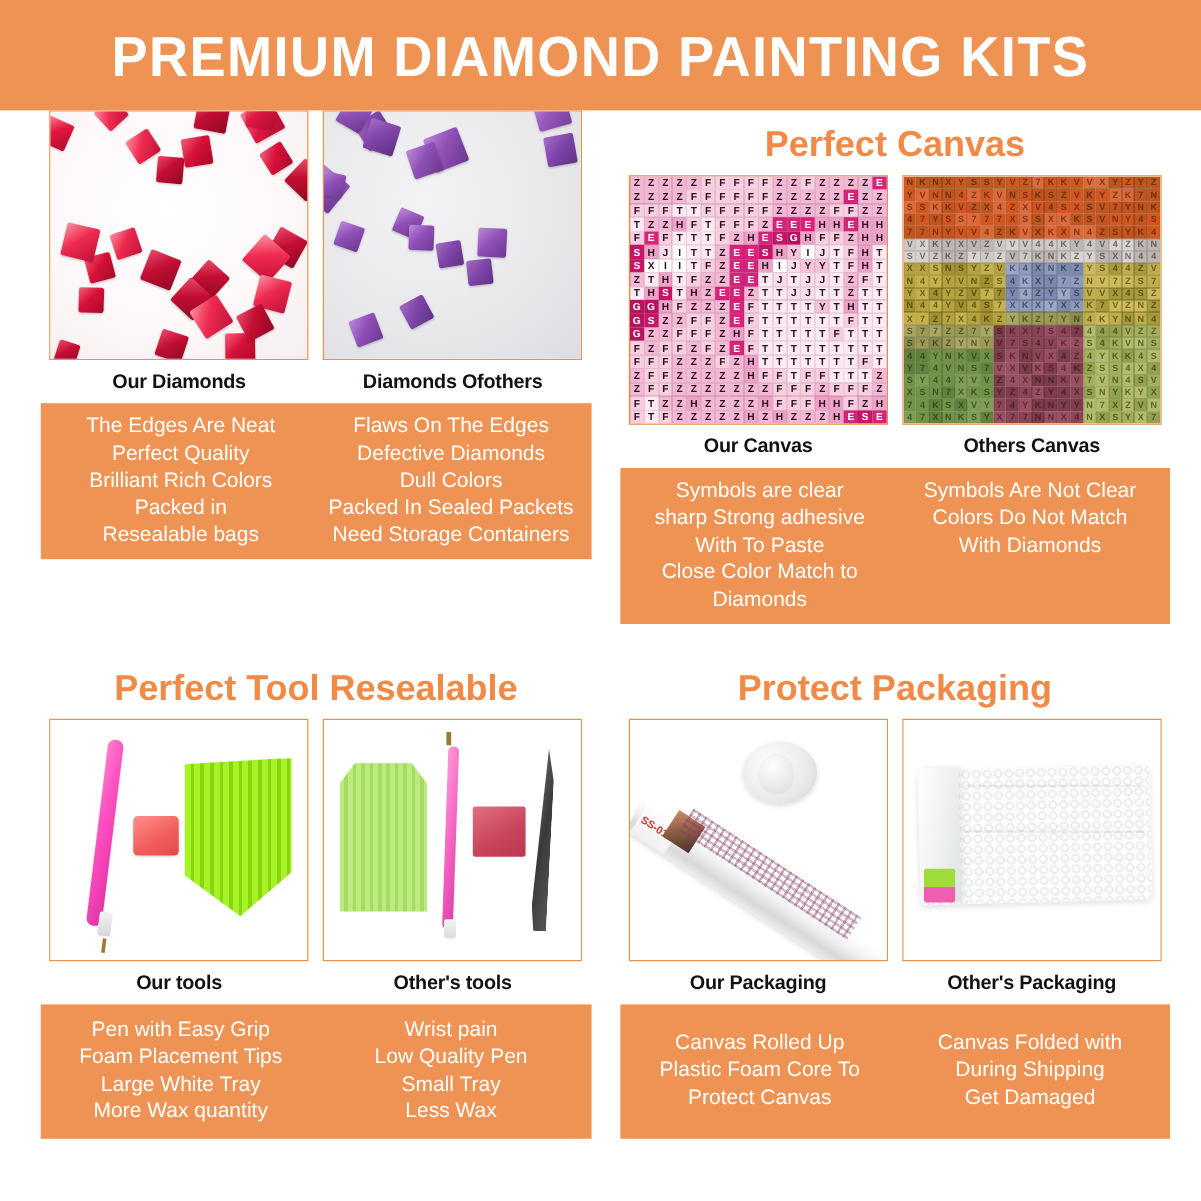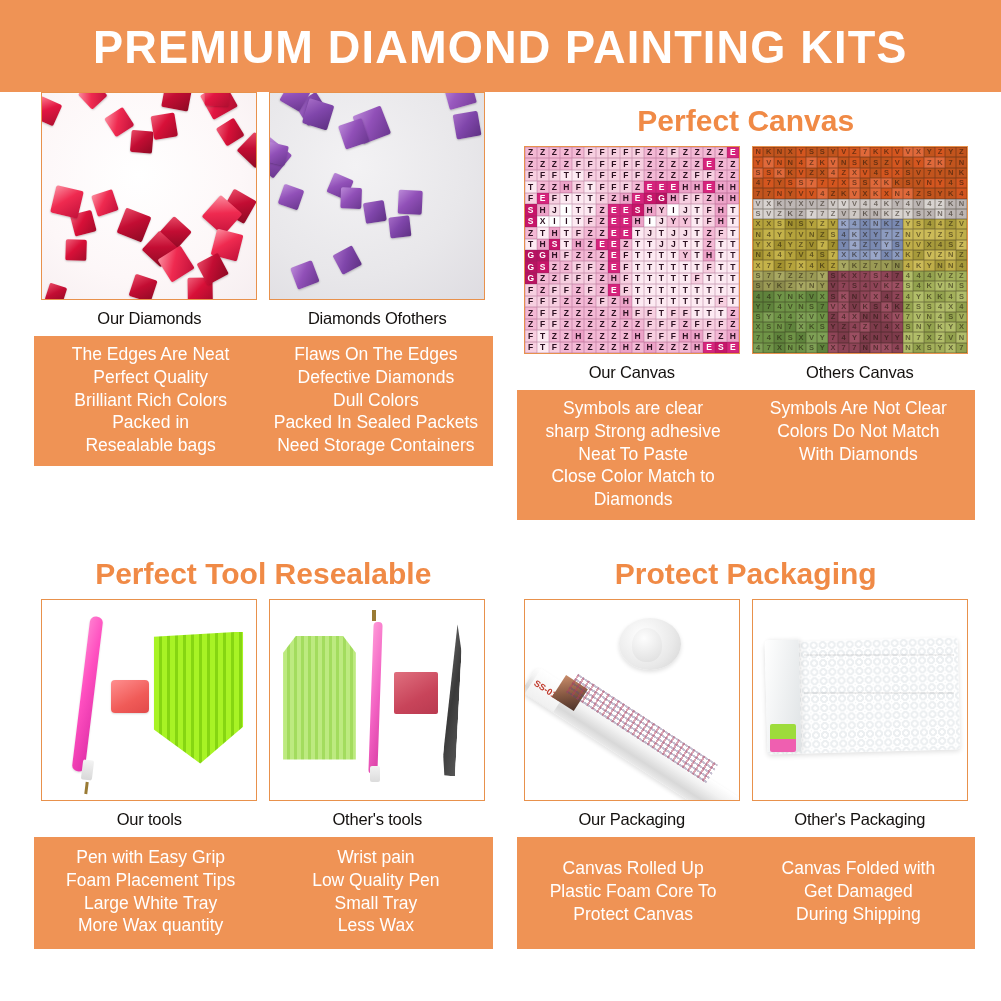--- a/index.html
+++ b/index.html
@@ -56,21 +56,21 @@
     height:208px;
     border:1px solid #e8914c;
     box-sizing:border-box;
     overflow:hidden;
     position:relative;
     background:#ffffff;
   }
   .row2 .thumb{height:202px;}
   .caption{
     font-size:16.5px;
-    font-weight:normal;
+    font-weight:bold;
     color:#14110f;
     padding-top:9px;
     padding-bottom:6px;
     white-space:nowrap;
     letter-spacing:-0.2px;
   }
 
   
   .panel{
     background:#ef9355;
@@ -961,21 +961,21 @@
                   <div class="cell" style="background: rgb(147, 162, 78);">7</div>
                 </div>
             </div>
             <div class="caption">Others Canvas</div>
           </div>
         </div>
         <div class="panel">
           <div class="panel-col">
               <span class="ln">Symbols are clear</span>
               <span class="ln">sharp Strong adhesive</span>
-              <span class="ln">Neat To Paste</span>
+              <span class="ln">With To Paste</span>
               <span class="ln">Close Color Match to</span>
               <span class="ln">Diamonds</span>
             </div>
           <div class="panel-col">
               <span class="ln">Symbols Are Not Clear</span>
               <span class="ln">Colors Do Not Match</span>
               <span class="ln">With Diamonds</span>
             </div>
         </div>
       </div>
@@ -1058,21 +1058,21 @@
           </div>
         </div>
         <div class="panel">
           <div class="panel-col">
               <span class="ln">Canvas Rolled Up</span>
               <span class="ln">Plastic Foam Core To</span>
               <span class="ln">Protect Canvas</span>
             </div>
           <div class="panel-col">
               <span class="ln">Canvas Folded with</span>
+              <span class="ln">During Shipping</span>
               <span class="ln">Get Damaged</span>
-              <span class="ln">During Shipping</span>
             </div>
         </div>
       </div>
     </div>
 
   </div>
 </div>
 
 </body></html>

